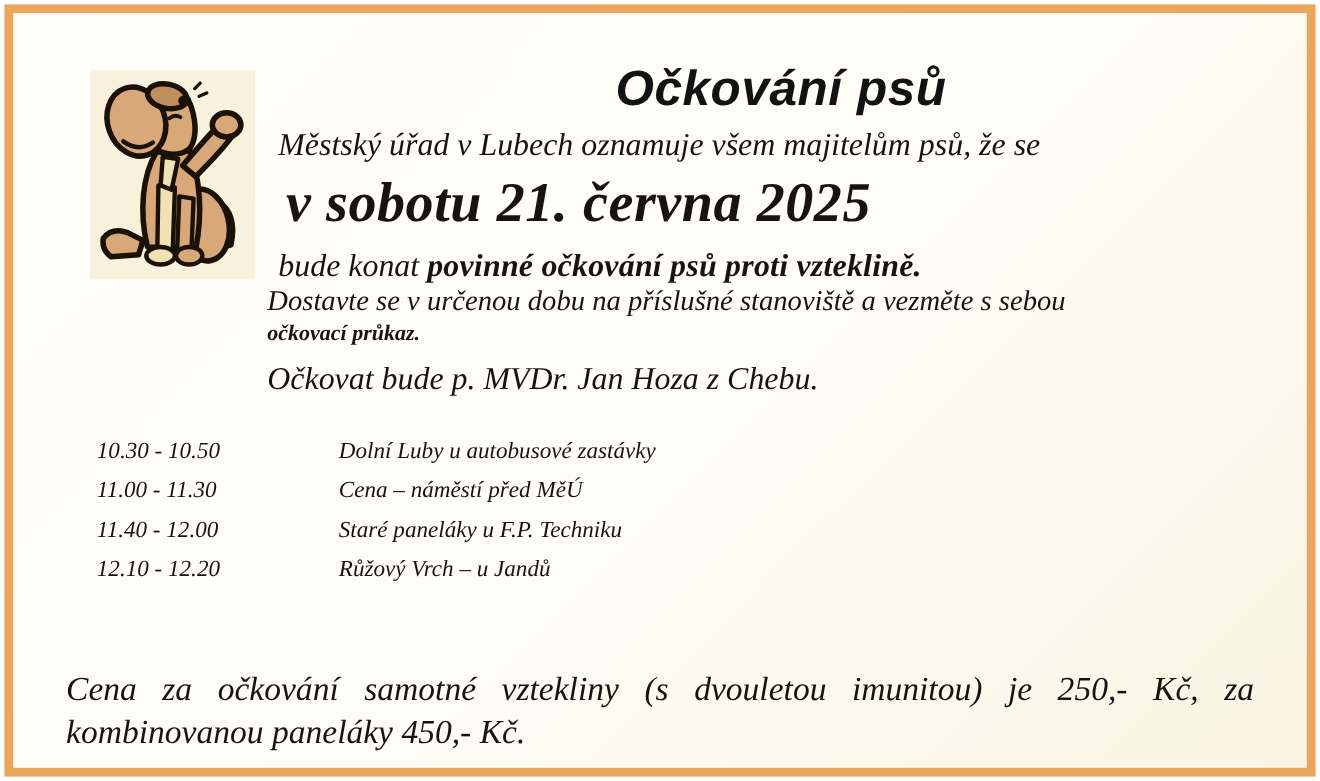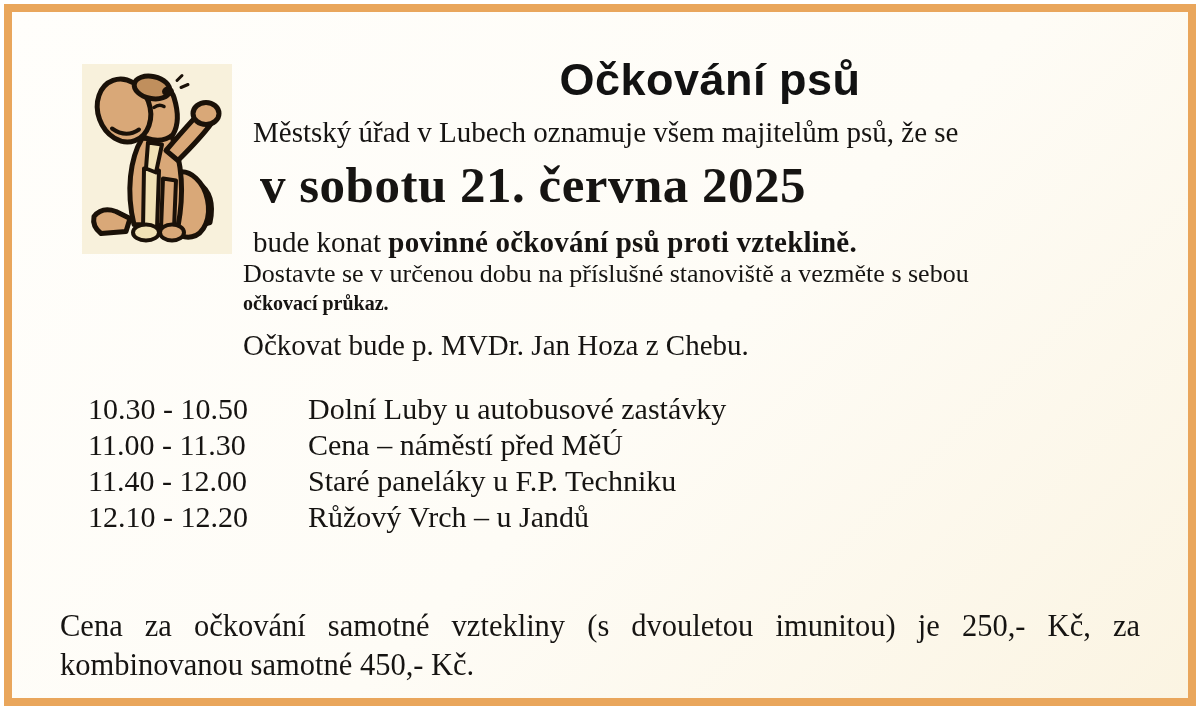--- a/index.html
+++ b/index.html
@@ -1,19 +1,19 @@
 <!DOCTYPE html>
 <html><head>
 <meta charset="utf-8">
 <style>
   * { margin:0; padding:0; box-sizing:border-box; }
   html,body { width:1200px; height:710px; }
   body { background:#ffffff; font-family:"Liberation Serif", serif; color:#161412; }
 
-  .card { position:relative; width:1200px; height:710px; background:#ffffff; overflow:hidden; }
+  .card { position:relative; width:1200px; height:710px; background:#ffffff; overflow:hidden;font-style:italic; }
 
   .frame {
     position:absolute; inset:4px;
     border:8px solid #e9a65c;
     background:linear-gradient(135deg,#fffefb 0%, #fefcf6 55%, #fbf4e2 100%);
   }
 
   .dog-image {
     position:absolute; left:82px; top:64px; width:150px; height:190px;
     background:#f8f1dc;
@@ -31,21 +31,21 @@
   .line { position:absolute; white-space:nowrap; line-height:1.15; }
 
   .intro-line   { left:253px; top:116px; font-size:29px; }
   .date-line    { left:260px; top:156px; font-size:51px; font-weight:bold; letter-spacing:0.5px; }
   .event-line   { left:253px; top:226px; font-size:29px; }
   .event-line b { letter-spacing:0.2px; }
   .instr-line   { left:243px; top:259px; font-size:26px; }
   .prukaz-line  { left:243px; top:292px; font-size:20px; font-weight:bold; }
   .vet-line     { left:243px; top:329px; font-size:29px; }
 
-  .schedule { position:absolute; left:88px; top:391px; font-size:30px; }
+  .schedule { position:absolute; left:88px; top:391px; font-size:21px; }
   .srow { height:36px; line-height:36px; white-space:nowrap; }
   .stime { display:inline-block; width:220px; }
   .splace { display:inline-block; }
 
   .price {
     position:absolute; left:60px; top:567px; width:1080px;
     font-size:30.5px; line-height:39px;
   }
   .price-l1 { display:block; text-align:justify; text-align-last:justify;margin-top:40px; }
   .price-l2 { display:block; }
@@ -118,15 +118,15 @@
     <div class="srow">
       <span class="stime">11.40 - 12.00</span><span class="splace">Staré paneláky u F.P. Techniku</span>
     </div>
     <div class="srow">
       <span class="stime">12.10 - 12.20</span><span class="splace">Růžový Vrch – u Jandů</span>
     </div>
   </div>
 
   <p class="price">
     <span class="price-l1">Cena za očkování samotné vztekliny (s dvouletou imunitou) je 250,- Kč, za</span>
-    <span class="price-l2">kombinovanou samotné 450,- Kč.</span>
+    <span class="price-l2">kombinovanou paneláky 450,- Kč.</span>
   </p>
 </div>
 
 </body></html>

